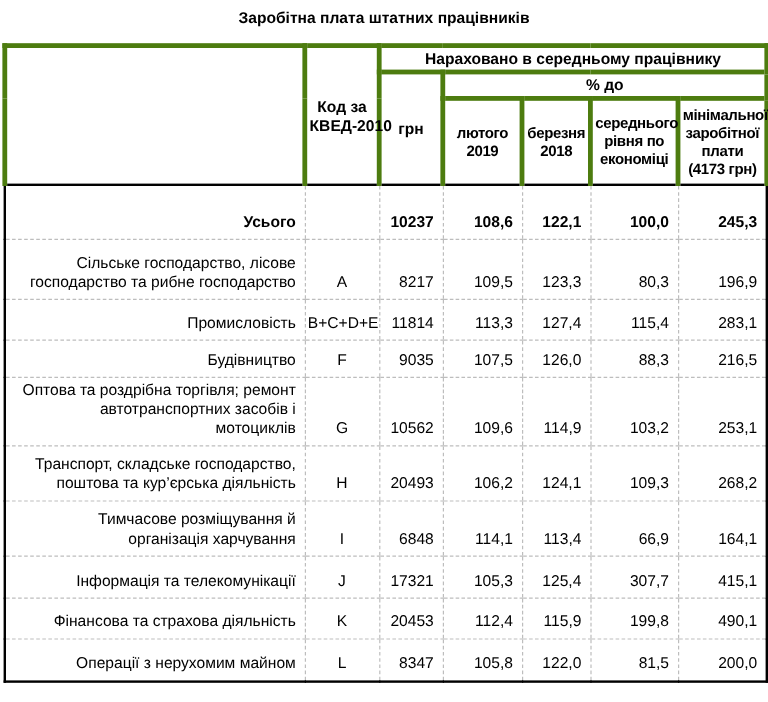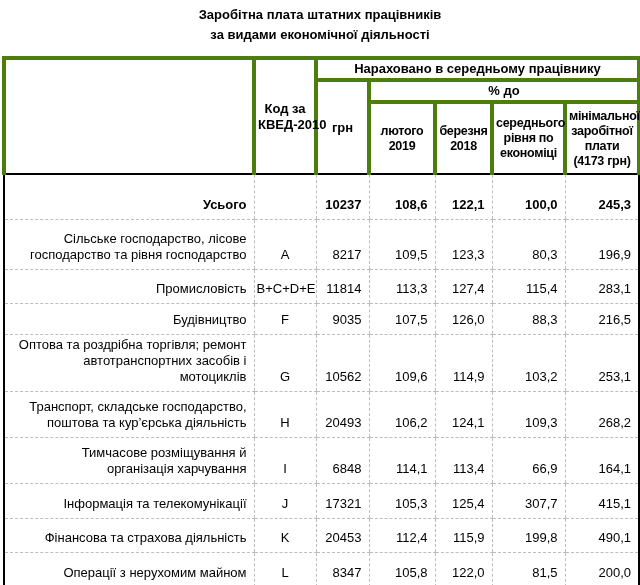--- a/index.html
+++ b/index.html
@@ -62,21 +62,20 @@
   tbody tr.row-h43 { height: 43px; }
   tbody tr.row-h46 { height: 46px; }
   tbody tr.row-h35 { height: 35px; }
   tbody tr.row-h36 { height: 36px; }
 </style>
 </head>
 <body>
 
 <div class="title-block">
   <div>Заробітна плата штатних працівників</div>
-  <div>за видами економічної діяльності</div>
 </div>
 
 <table class="stat-table">
   <colgroup>
     <col style="width:250px">
       <col style="width:62px">
       <col style="width:53px">
     <col style="width:66px">
       <col style="width:57px">
       <col style="width:73px">
@@ -104,21 +103,21 @@
       <td class="activity">Усього</td>
       <td class="code"></td>
       <td class="num">10237</td>
       <td class="num">108,6</td>
       <td class="num">122,1</td>
       <td class="num">100,0</td>
       <td class="num">245,3</td>
     </tr>
     <tr class="row-h50">
       <td class="activity">Сільське господарство, лісове
-господарство та рівня господарство</td>
+господарство та рибне господарство</td>
       <td class="code">А</td>
       <td class="num">8217</td>
       <td class="num">109,5</td>
       <td class="num">123,3</td>
       <td class="num">80,3</td>
       <td class="num">196,9</td>
     </tr>
     <tr class="row-h34">
       <td class="activity">Промисловість</td>
       <td class="code">B+C+D+E</td>

